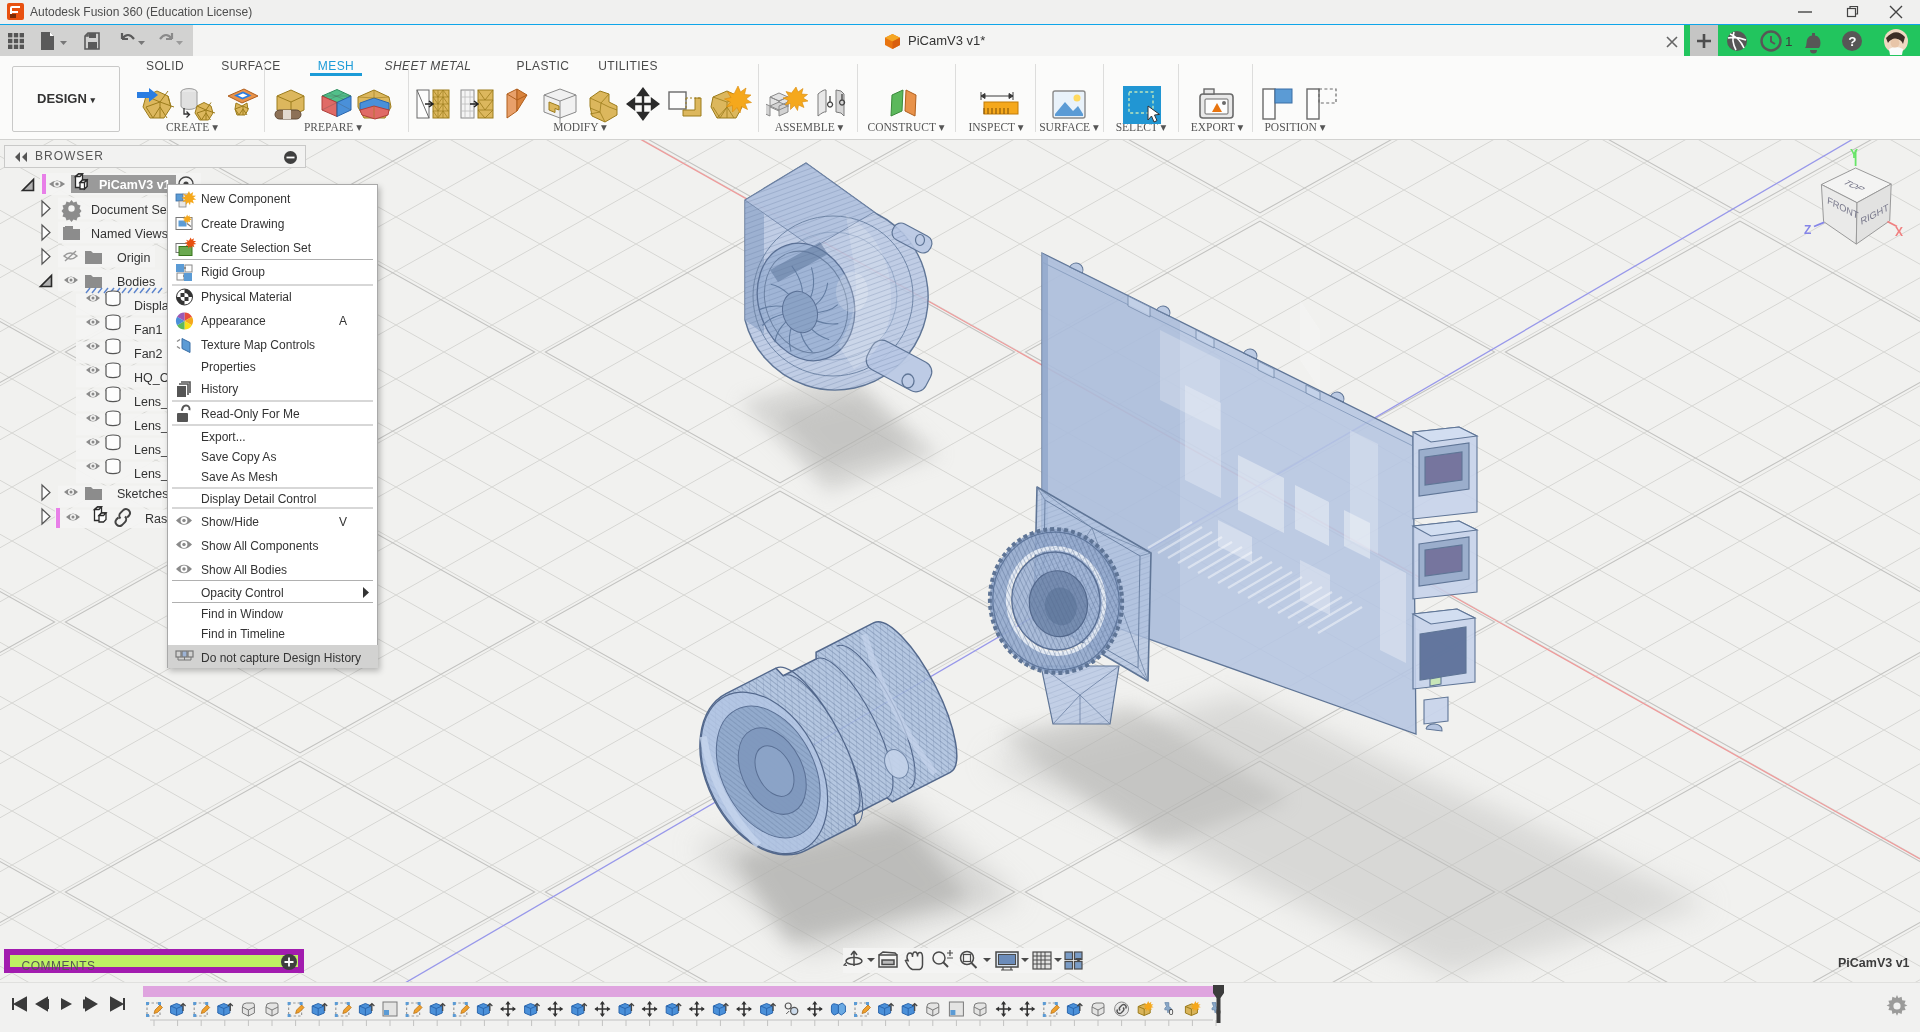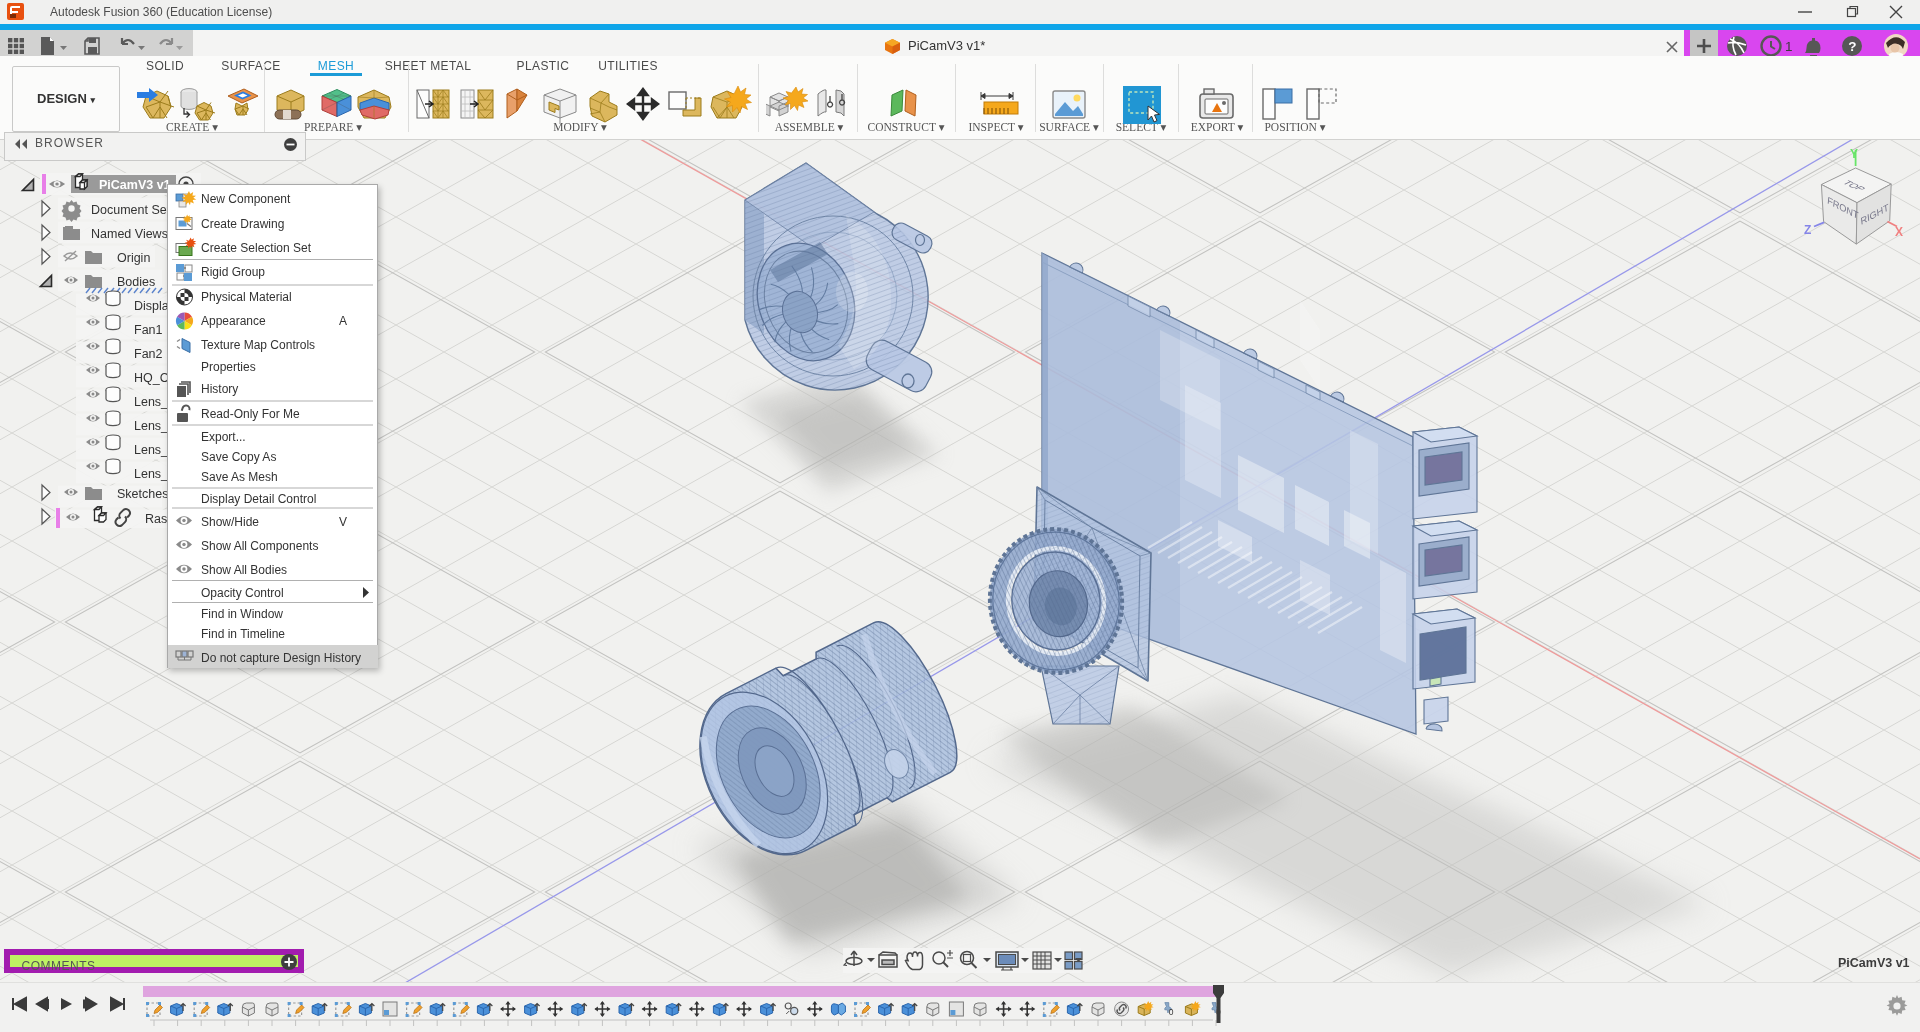--- a/index.html
+++ b/index.html
@@ -1,33 +1,33 @@
 <!DOCTYPE html>
 <html><head><meta charset="utf-8"><style>
 *{margin:0;padding:0;box-sizing:border-box;}
 html,body{width:1920px;height:1032px;overflow:hidden;font-family:"Liberation Sans",sans-serif;}
 .abs{position:absolute;}
 #stage{position:relative;width:1920px;height:1032px;background:#f1f1ef;}
 
 #titlebar{left:0;top:0;width:1920px;height:24px;background:#f0f0ef;}
-#titletext{left:30px;top:5px;font-size:12px;color:#4d4d4d;margin-left:20px;}
-
-#tabstrip{left:0;top:24px;width:1920px;height:32px;background:#d946ef;border-top:6px solid #0ea5e9;}
+#titletext{left:30px;top:5px;font-size:12px;color:#4d4d4d;}
+
+#tabstrip{left:0;top:24px;width:1920px;height:32px;background:#22c55e;border-top:1px solid #0ea5e9;}
 #qat{left:0;top:0;width:193px;height:32px;background:#d2d2d1;}
 #activetab{left:193px;top:0;width:1491px;height:32px;background:#f4f4f3;}
 #tabtitle{left:908px;top:8px;font-size:13px;color:#333;}
 
 #ribbon{left:0;top:56px;width:1920px;height:84px;background:#fbfbfa;border-bottom:1px solid #d2d2d0;}
 .rtab{top:3px;font-size:12px;color:#4a4a4a;letter-spacing:.4px;}
 #designbtn{left:12px;top:10px;width:108px;height:66px;border:1px solid #c9c9c8;border-radius:2px;font-size:13px;color:#333;text-align:center;line-height:64px;font-weight:bold;}
 .glabel{top:64px;font-size:11.5px;color:#555;text-align:center;font-family:Liberation Serif, serif;}
 .gsep{top:8px;width:1px;height:68px;background:#dddddc;}
 .ricon{top:28px;}
 
-#browserhdr{left:4px;top:132px;width:302px;height:29px;background:#f2f2f1;border:1px solid #c9c9c8;font-size:12px;color:#555;letter-spacing:1px;line-height:21px;}
+#browserhdr{left:4px;top:145px;width:302px;height:23px;background:#f2f2f1;border:1px solid #c9c9c8;font-size:12px;color:#555;letter-spacing:1px;line-height:21px;}
 
 #cmenu{left:167px;top:184px;width:211px;height:484px;background:#fff;border:1px solid #a9a9a9;box-shadow:2px 3px 6px rgba(0,0,0,.25);}
 
 #comments{left:4px;top:949px;width:300px;height:24px;background:#bef264;border:6px solid #a21caf;font-size:12px;color:#555;line-height:22px;letter-spacing:.5px;}
 #timeline{left:0;top:982px;width:1920px;height:50px;background:#f1f1f0;border-top:1px solid #e0e0de;}
 #pinkbar{left:143px;top:3px;width:1076px;height:11px;background:#dfa4df;}
 </style></head>
 <body>
 <div id="stage">
 
@@ -334,21 +334,21 @@
       <circle cx="205" cy="18" r="4.5" fill="#e8c5a8"></circle>
     </svg>
   </div>
 
   <div class="abs" id="ribbon">
     <div class="abs" id="designbtn">DESIGN <span style="font-size:9px">▾</span></div>
     <div class="abs rtab" style="left:142px;width:46px;text-align:center;">SOLID</div>
     <div class="abs rtab" style="left:216px;width:70px;text-align:center;">SURFACE</div>
     <div class="abs rtab" style="left:310px;width:52px;text-align:center;color:#1b9bd7;">MESH</div>
     <div class="abs" style="left:310px;top:17px;width:52px;height:3px;background:#1b9bd7;"></div>
-    <div class="abs rtab" style="left:382px;width:92px;text-align:center;">SHEET METAL</div>
+    <div class="abs rtab" style="left:382px;width:92px;text-align:center;font-style:italic;">SHEET METAL</div>
     <div class="abs rtab" style="left:513px;width:60px;text-align:center;">PLASTIC</div>
     <div class="abs rtab" style="left:594px;width:68px;text-align:center;">UTILITIES</div>
     <div class="abs gsep" style="left:264px"></div>
     <div class="abs gsep" style="left:408px"></div>
     <div class="abs gsep" style="left:758px"></div>
     <div class="abs gsep" style="left:857px"></div>
     <div class="abs gsep" style="left:955px"></div>
     <div class="abs gsep" style="left:1035px"></div>
     <div class="abs gsep" style="left:1103px"></div>
     <div class="abs gsep" style="left:1178px"></div>

